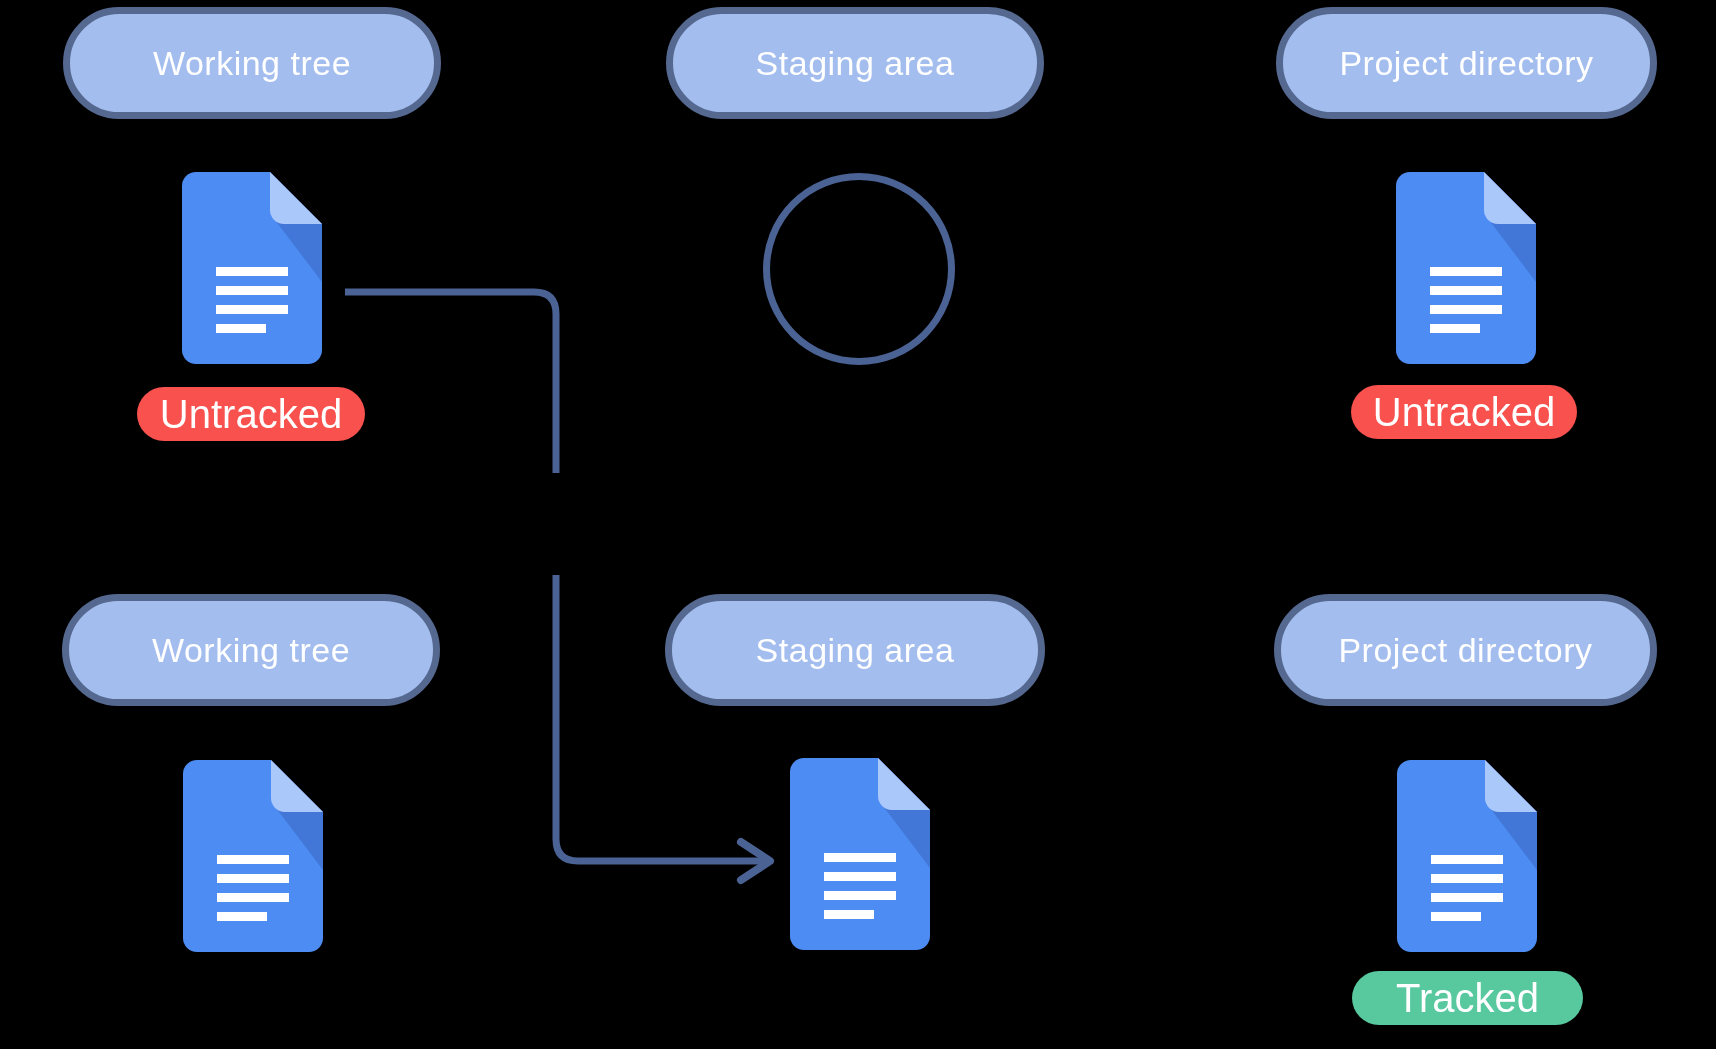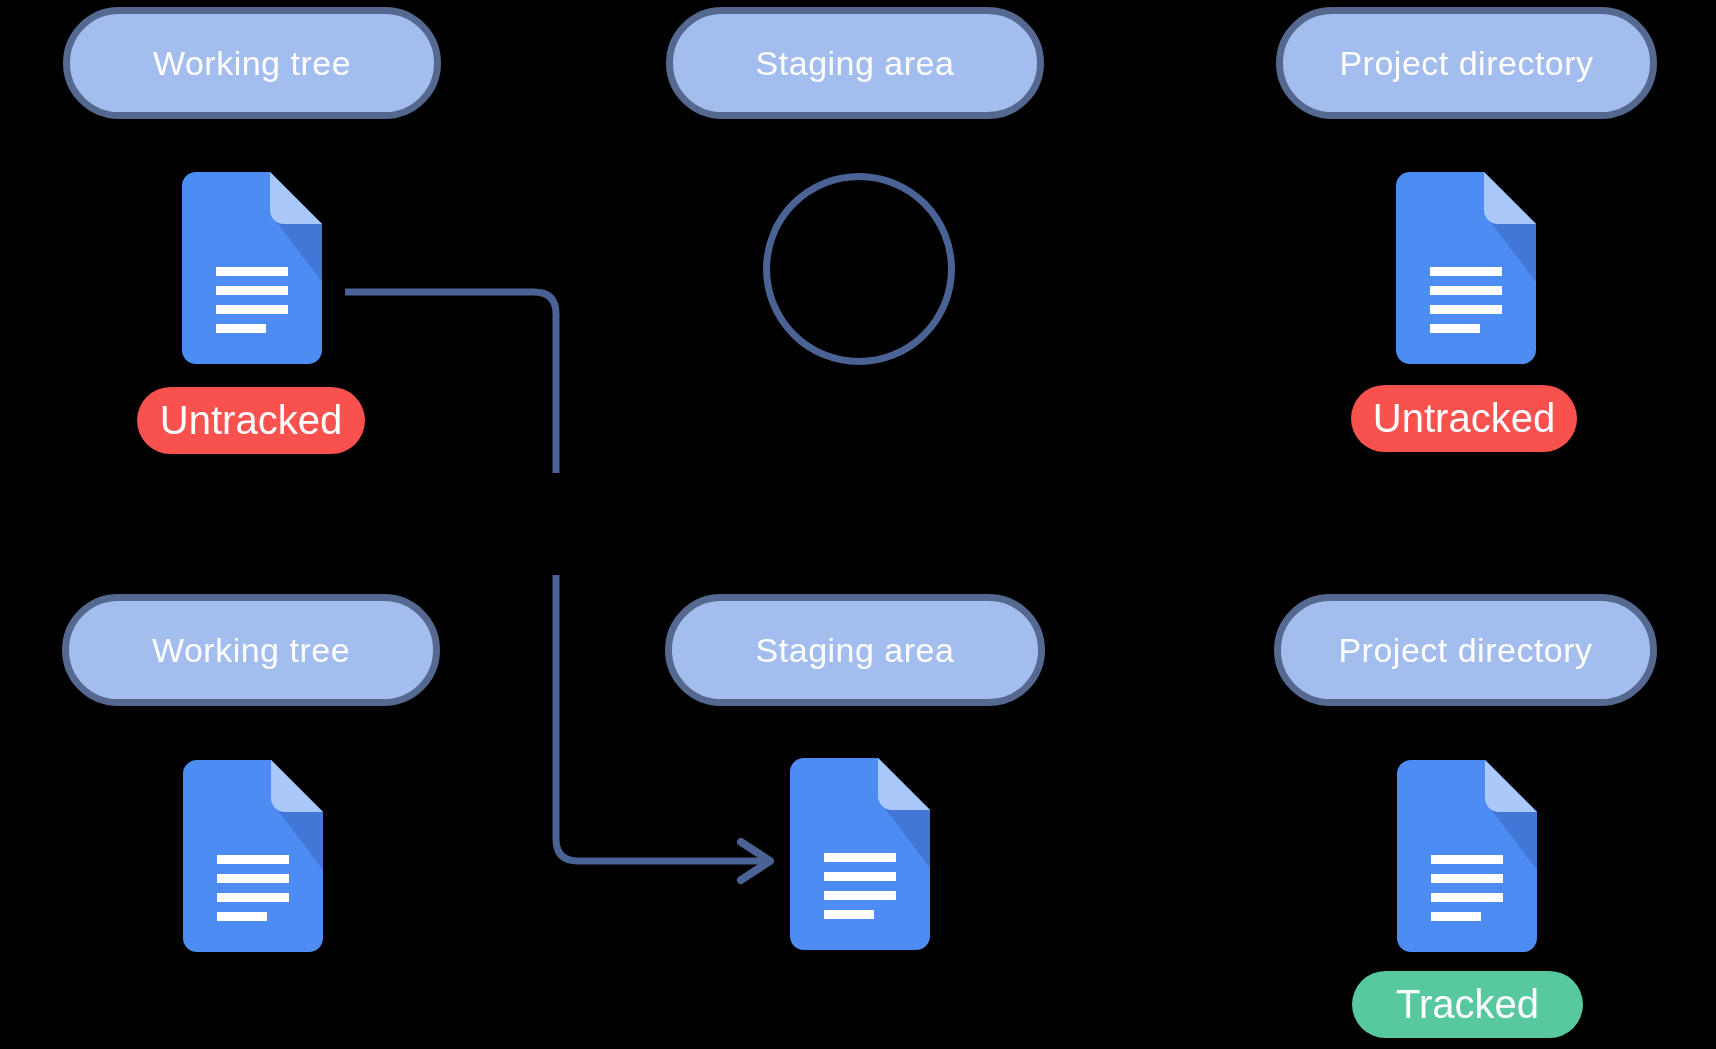--- a/index.html
+++ b/index.html
@@ -9,21 +9,21 @@
   }
   .stage{position:absolute;inset:0;}
   .pill{
     position:absolute;height:112px;width:378px;
     background:#a3bdee;border:7px solid #55688f;border-radius:64px;
     display:flex;align-items:center;justify-content:center;
     color:#fff;font-size:34px;letter-spacing:.5px;
     box-sizing:border-box;
   }
   .badge{
-    position:absolute;height:67px;border-radius:36px;
+    position:absolute;height:54px;border-radius:36px;
     display:flex;align-items:center;justify-content:center;
     color:#fff;font-size:40px;
   }
   .badge.red{background:#f8514e;}
   .badge.green{background:#58c89f;}
   .doc{position:absolute;width:140px;height:192px;}
   .circle{
     position:absolute;left:763px;top:173px;width:192px;height:192px;
     border:7px solid #4b6394;border-radius:50%;box-sizing:border-box;
     background:transparent;

